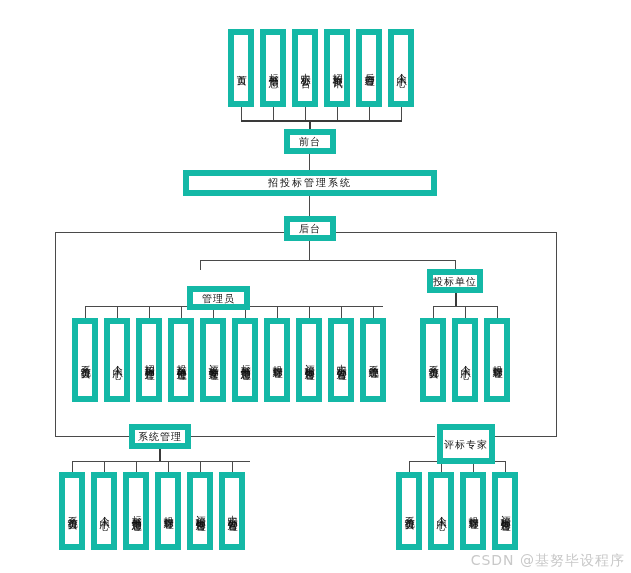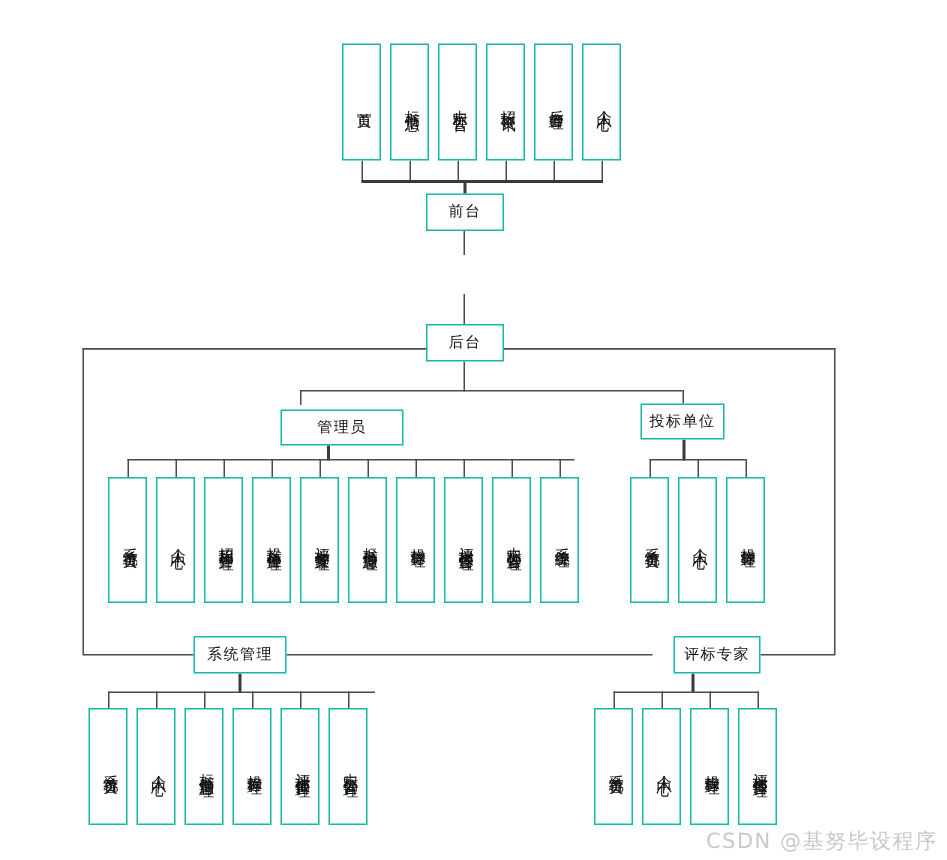--- a/index.html
+++ b/index.html
@@ -8,21 +8,21 @@
     background:#ffffff;
     font-family:"DejaVu Sans","Liberation Sans",sans-serif;
     overflow:hidden;
   }
   #diagram{position:relative;width:631px;height:573px;}
 
   
   .box{
     position:absolute;
     box-sizing:border-box;
-    border:1px solid #14b8a6;
+    border:6px solid #14b8a6;
     background:#ffffff;
     color:#111;
     display:flex;
     align-items:center;
     justify-content:center;
     text-align:center;
     z-index:4;
   }
   .box.h{           
     font-size:10px;
@@ -86,37 +86,38 @@
   <div class="ln v" style="left:369px;top:107px;height:14px;"></div>
   <div class="ln v" style="left:401px;top:107px;height:14px;"></div>
 
   <div class="ln h thick" style="left:241px;top:120px;width:161px;height:2px;"></div>
 
   <div class="ln v thick" style="left:309px;top:121px;height:9px;"></div>
 
   <div class="box h" style="left:284px;top:129px;width:52px;height:25px;">前台</div>
   <div class="ln v" style="left:309px;top:154px;height:16px;"></div>
 
+  <div class="box wide" style="left:183px;top:170px;width:254px;height:26px;">招投标管理系统</div>
   <div class="ln v" style="left:309px;top:196px;height:20px;"></div>
 
   <div class="box h" style="left:284px;top:216px;width:52px;height:25px;">后台</div>
 
   <div class="frame" style="left:55px;top:232px;width:502px;height:205px;"></div>
 
   <div style="position:absolute;left:285px;top:229px;width:50px;height:8px;background:#ffffff;z-index:3;"></div>
 
   <div class="ln h" style="left:55px;top:232px;width:230px;"></div>
   <div class="ln h" style="left:336px;top:232px;width:221px;"></div>
 
   <div class="ln v" style="left:309px;top:241px;height:20px;"></div>
   <div class="ln h" style="left:200px;top:260px;width:255px;"></div>
   <div class="ln v" style="left:200px;top:260px;height:10px;"></div>
   <div class="ln v" style="left:455px;top:260px;height:10px;"></div>
 
-  <div class="box h" style="left:187px;top:273px;width:82px;height:24px;">管理员</div>
+  <div class="box h" style="left:187px;top:286px;width:63px;height:24px;">管理员</div>
   <div class="ln v thick" style="left:218px;top:293px;height:14px;"></div>
   <div class="ln h" style="left:85px;top:306px;width:298px;"></div>
 
   <div class="ln v" style="left:85px;top:306px;height:12px;"></div>
   <div class="ln v" style="left:117px;top:306px;height:12px;"></div>
   <div class="ln v" style="left:149px;top:306px;height:12px;"></div>
   <div class="ln v" style="left:181px;top:306px;height:12px;"></div>
   <div class="ln v" style="left:213px;top:306px;height:12px;"></div>
   <div class="ln v" style="left:245px;top:306px;height:12px;"></div>
   <div class="ln v" style="left:277px;top:306px;height:12px;"></div>
@@ -158,21 +159,21 @@
   <div class="ln v" style="left:232px;top:461px;height:11px;"></div>
 
   <div class="box v" style="left:59px;top:472px;width:26px;height:78px;">系统首页</div>
   <div class="box v" style="left:91px;top:472px;width:26px;height:78px;">个人中心</div>
   <div class="box v" style="left:123px;top:472px;width:26px;height:78px;">标书信息管理</div>
   <div class="box v" style="left:155px;top:472px;width:26px;height:78px;">投标管理</div>
   <div class="box v" style="left:187px;top:472px;width:26px;height:78px;">评标报告管理</div>
   <div class="box v" style="left:219px;top:472px;width:26px;height:78px;">中标公告管理</div>
 
   <div style="position:absolute;left:435px;top:433px;width:56px;height:8px;background:#ffffff;z-index:3;"></div>
-  <div class="box h" style="left:449px;top:424px;width:58px;height:25px;">评标专家</div>
+  <div class="box h" style="left:437px;top:424px;width:58px;height:40px;">评标专家</div>
   <div class="ln v thick" style="left:461px;top:449px;height:13px;"></div>
   <div class="ln h" style="left:409px;top:461px;width:97px;"></div>
   <div class="ln v" style="left:409px;top:461px;height:11px;"></div>
   <div class="ln v" style="left:441px;top:461px;height:11px;"></div>
   <div class="ln v" style="left:473px;top:461px;height:11px;"></div>
   <div class="ln v" style="left:505px;top:461px;height:11px;"></div>
 
   <div class="box v" style="left:396px;top:472px;width:26px;height:78px;">系统首页</div>
   <div class="box v" style="left:428px;top:472px;width:26px;height:78px;">个人中心</div>
   <div class="box v" style="left:460px;top:472px;width:26px;height:78px;">投标管理</div>

